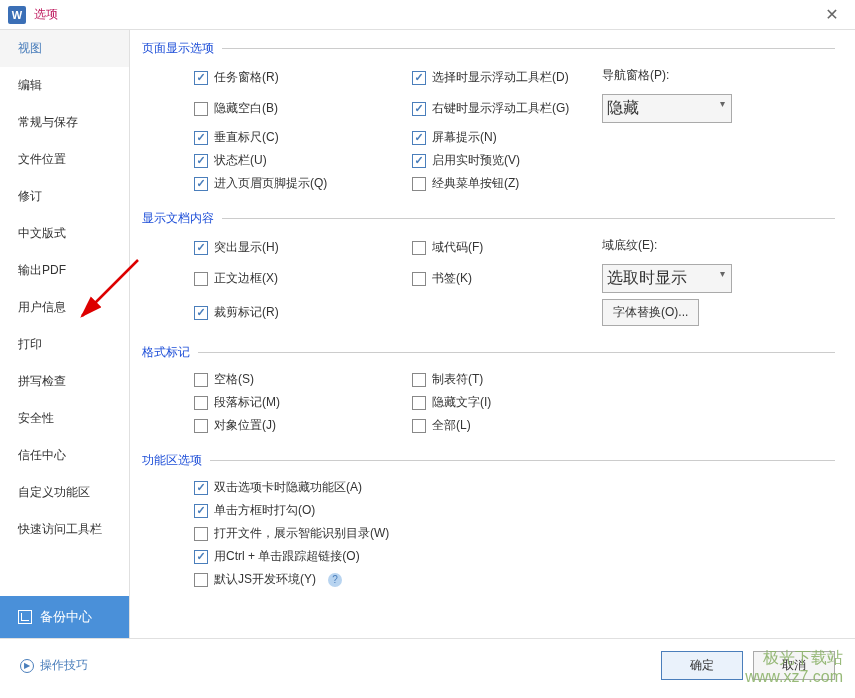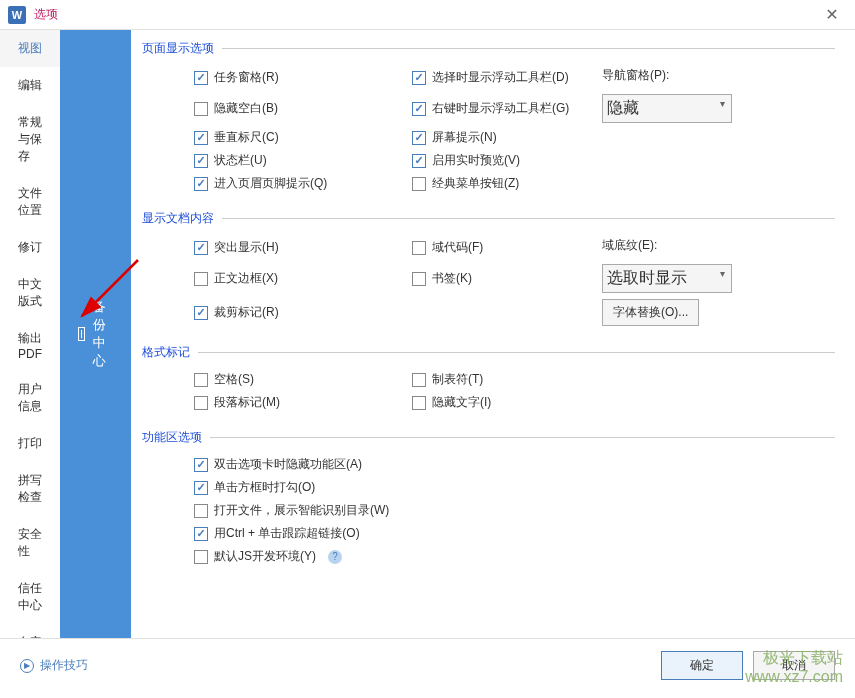--- a/index.html
+++ b/index.html
@@ -2,21 +2,21 @@
 <html><head>
 <meta charset="utf-8">
 <style>
 * { box-sizing: border-box; margin: 0; padding: 0; }
 body { font-family: "Microsoft YaHei", sans-serif; font-size: 12px; color: #333; background: #fff; width: 855px; height: 698px; position: relative; overflow: hidden; }
 .titlebar { height: 30px; background: #fff; border-bottom: 1px solid #e0e0e0; display: flex; align-items: center; padding: 0 8px; }
 .app-icon { width: 18px; height: 18px; background: #3b6fb6; color: #fff; display: flex; align-items: center; justify-content: center; font-weight: bold; font-size: 11px; border-radius: 2px; margin-right: 8px; }
 .titlebar-title { flex: 1; font-size: 12px; color: #be185d; }
 .close-btn { width: 30px; height: 30px; display: flex; align-items: center; justify-content: center; font-size: 16px; cursor: pointer; color: #666; }
 .main { display: flex; height: 608px; }
-.sidebar { width: 130px; border-right: 1px solid #e0e0e0; background: #fff; display: flex; }
+.sidebar { width: 130px; border-right: 1px solid #e0e0e0; background: #fff; display: flex; flex-direction: column; }
 .sidebar-items { flex: 1; }
 .sidebar-item { padding: 10px 18px; cursor: pointer; color: #333; font-size: 12px; }
 .sidebar-item.active { color: #4a7ebb; background: #f5f5f5; }
 .backup-center { background: #4a90d9; color: #fff; padding: 12px 18px; display: flex; align-items: center; gap: 8px; cursor: pointer; font-size: 13px; }
 .content { flex: 1; padding: 10px 20px 10px 12px; overflow-y: auto; }
 fieldset { border: none; border-top: 1px solid #ccc; margin-bottom: 12px; padding-top: 10px; }
 legend { padding-right: 8px; font-size: 12px; color: #1d4ed8; }
 .row { display: flex; margin-bottom: 6px; }
 .col { display: flex; align-items: center; }
 .col1 { width: 230px; padding-left: 12px; }
@@ -237,20 +237,34 @@
               <span>段落标记(M)</span>
             </label>
           </div>
         <div class="col col2">
             <label class="cb">
               <span class="checkbox"></span>
               <span>隐藏文字(I)</span>
             </label>
           </div>
       </div>
+      <div class="row">
+        <div class="col col1">
+            <label class="cb">
+              <span class="checkbox"></span>
+              <span>对象位置(J)</span>
+            </label>
+          </div>
+        <div class="col col2">
+            <label class="cb">
+              <span class="checkbox"></span>
+              <span>全部(L)</span>
+            </label>
+          </div>
+      </div>
     </fieldset>
 
     <fieldset>
       <legend>功能区选项</legend>
       <div class="row">
           <div class="col col1" style="width:auto">
             <label class="cb">
               <span class="checkbox checked"></span>
               <span>双击选项卡时隐藏功能区(A)</span>
             </label>

